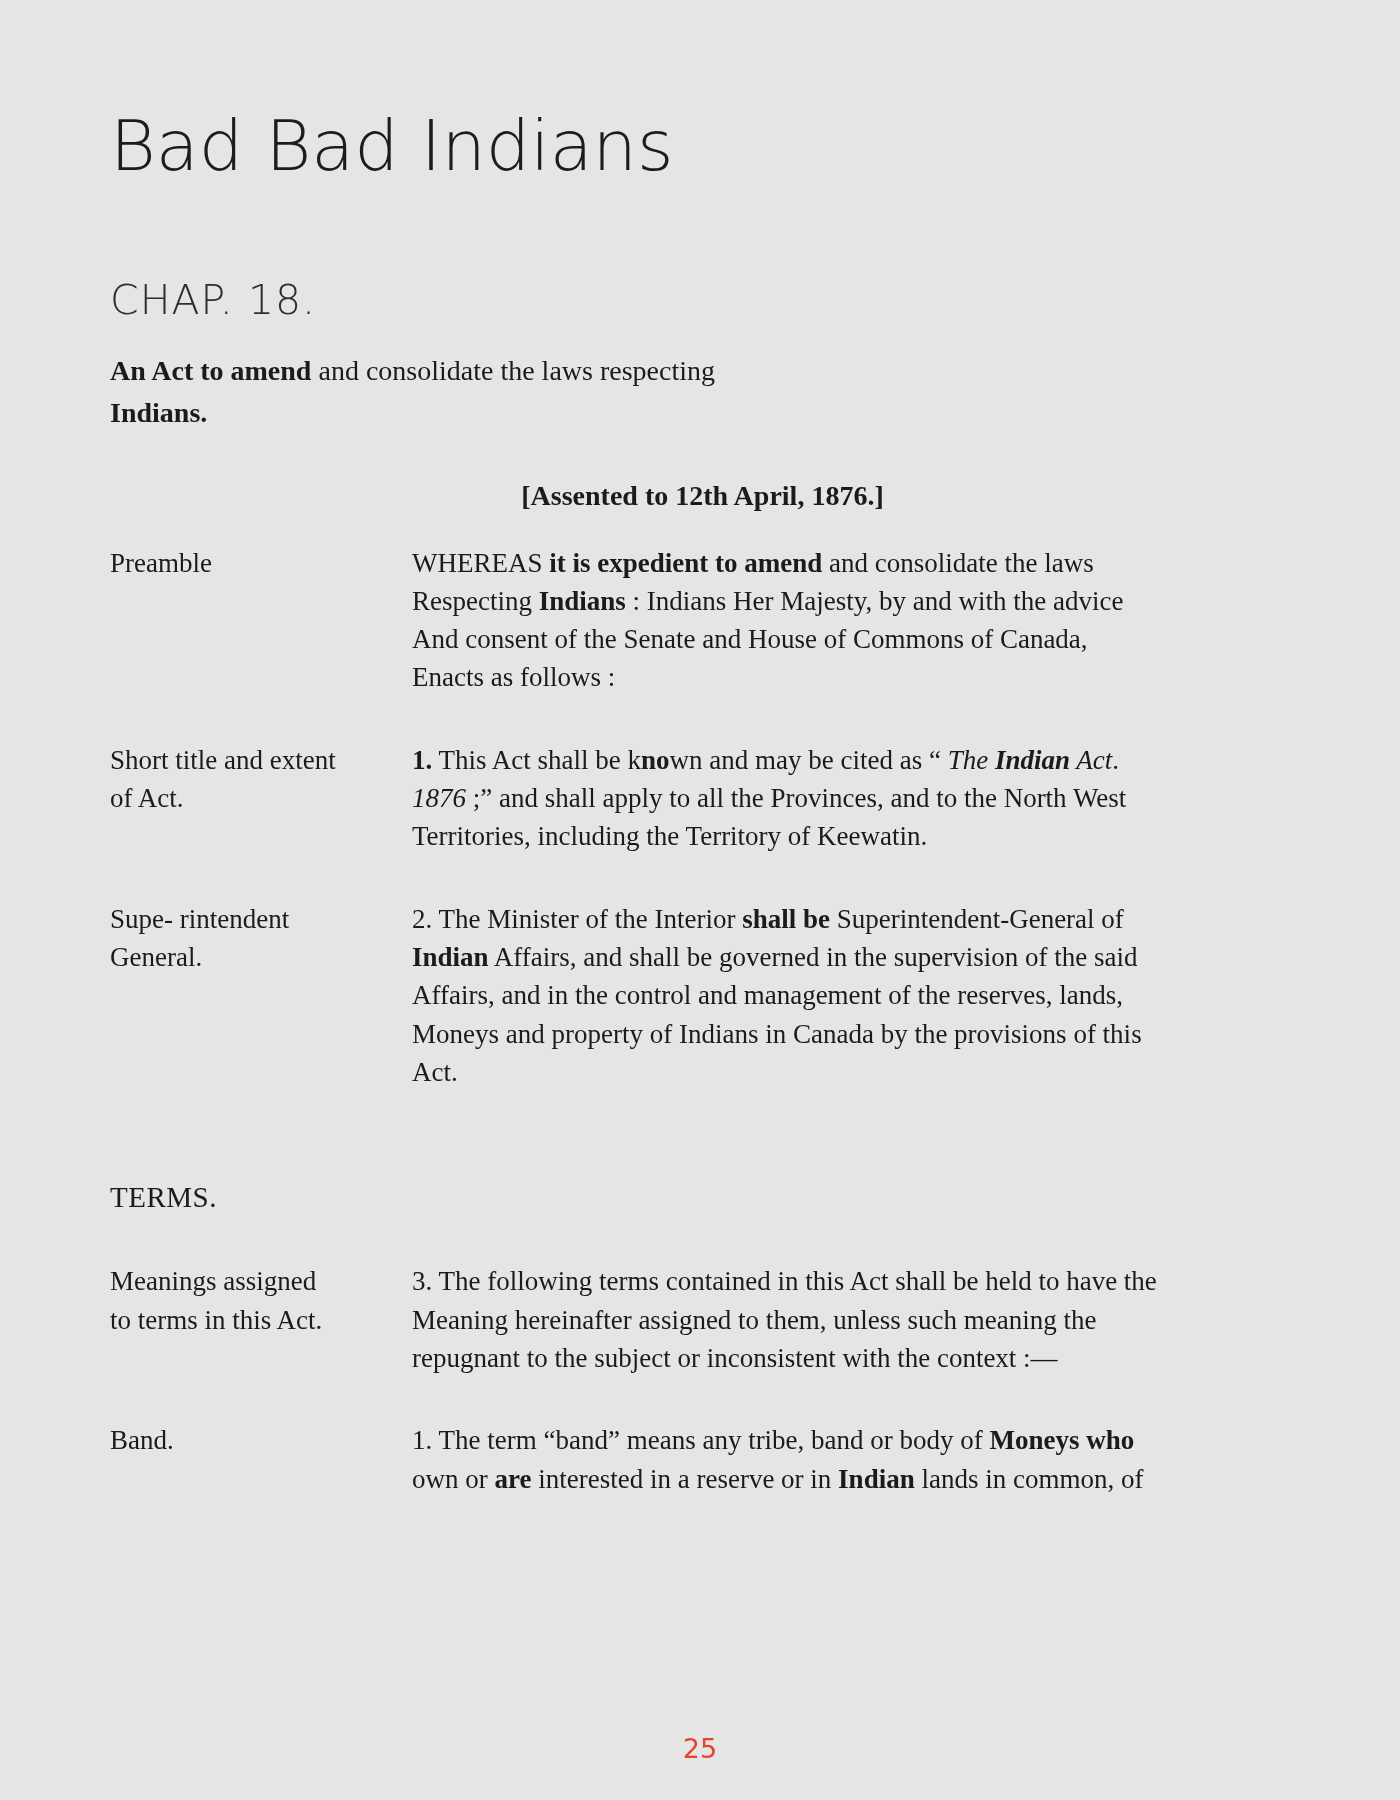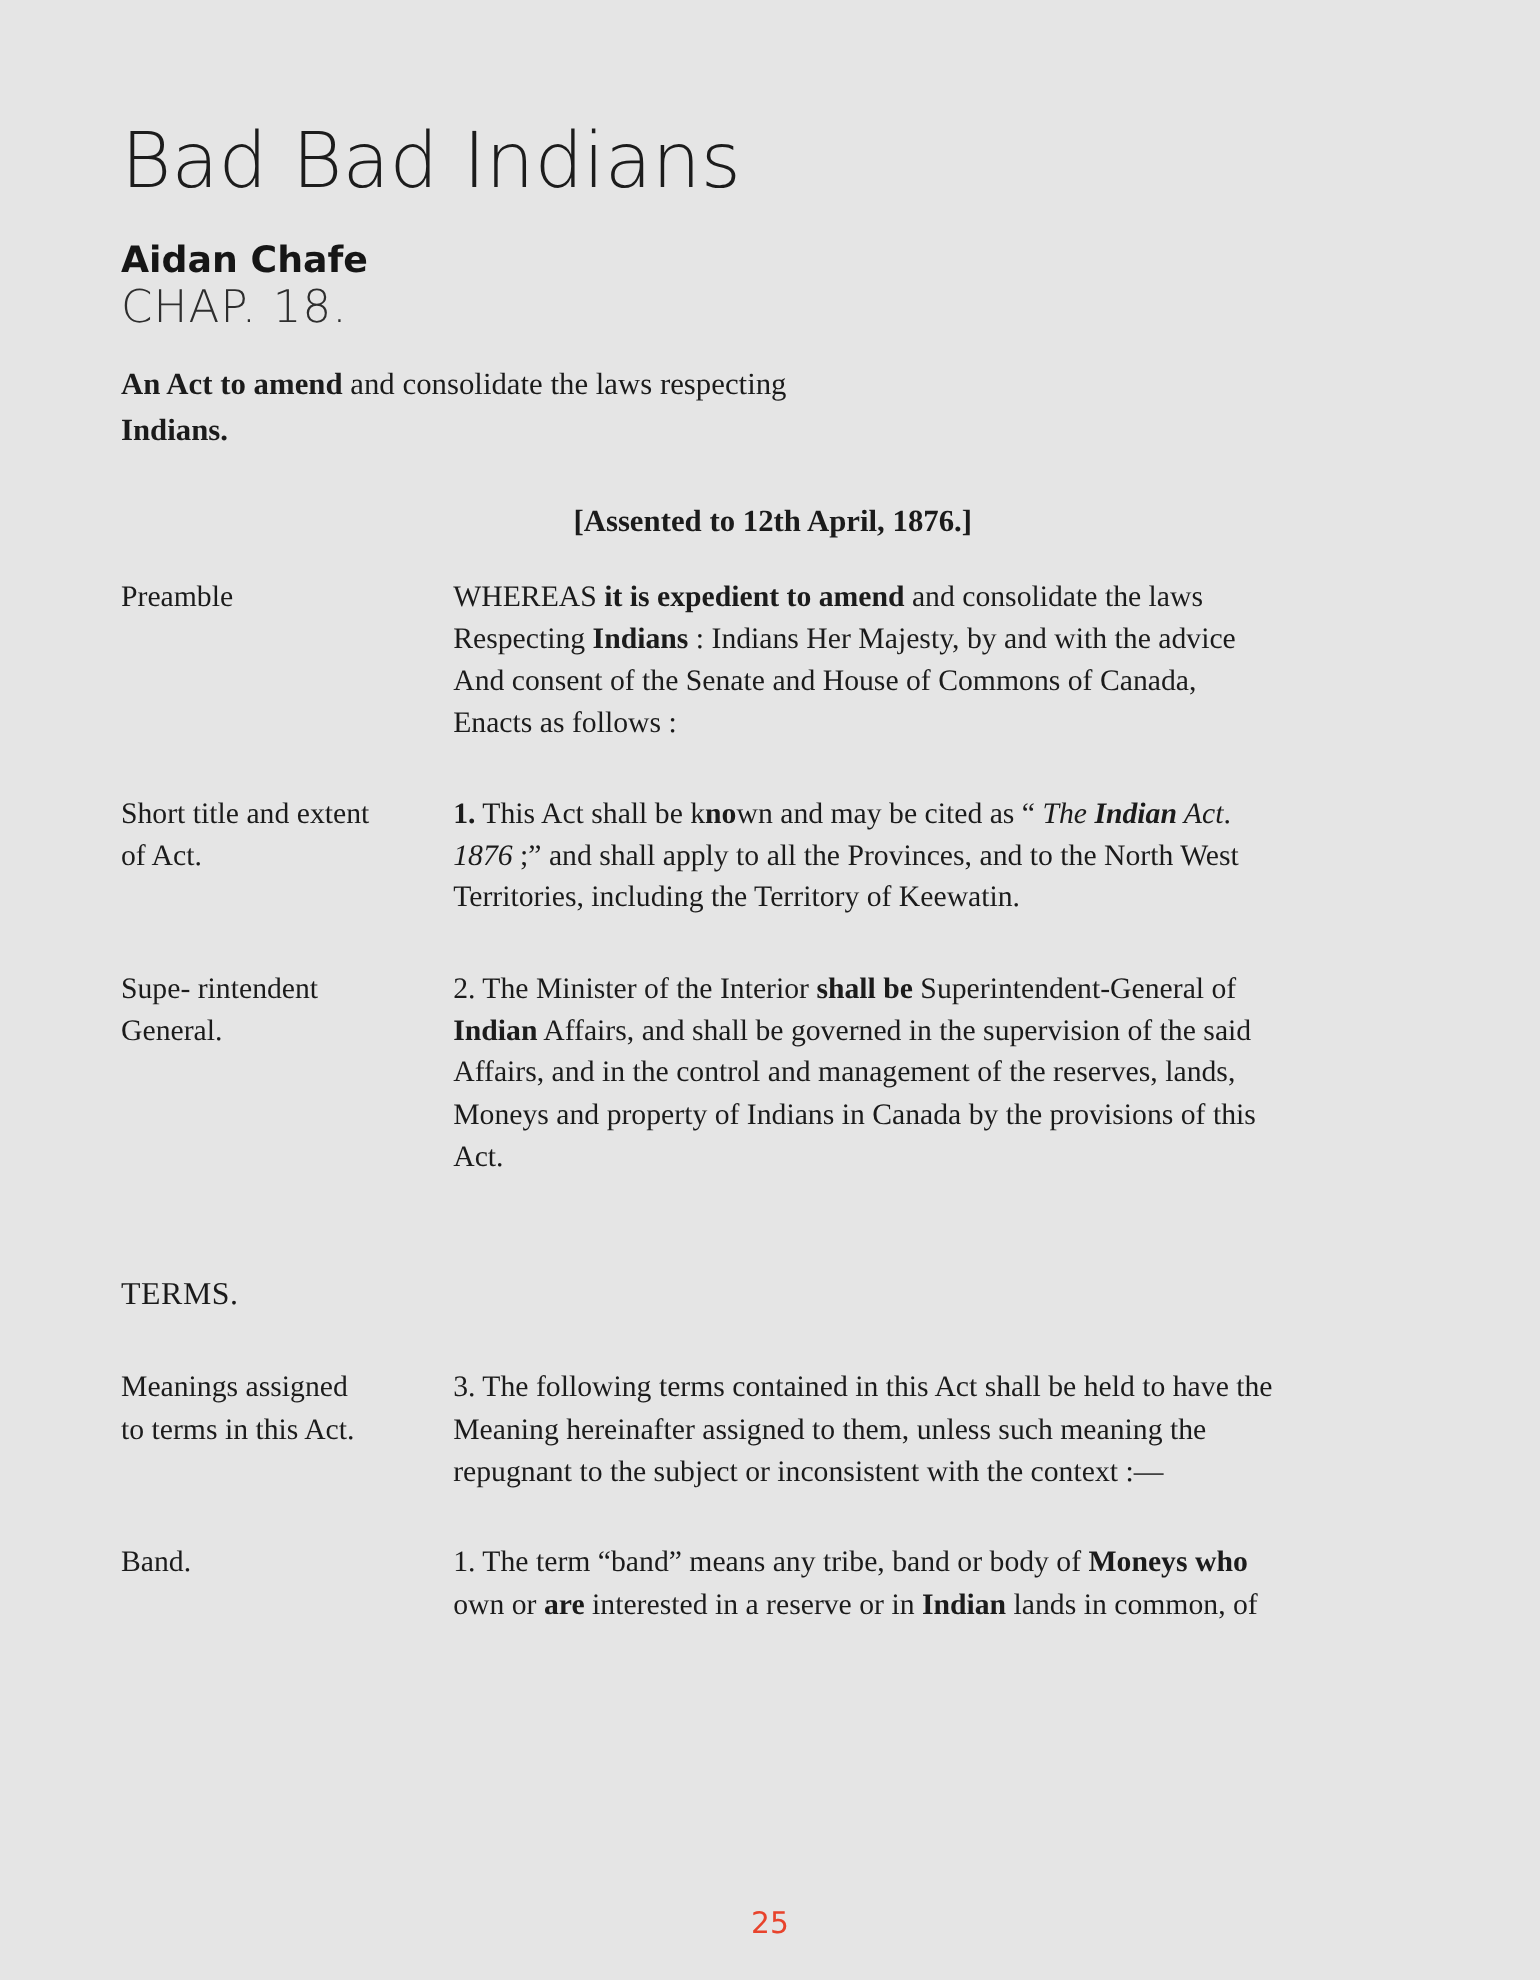--- a/index.html
+++ b/index.html
@@ -22,20 +22,21 @@
     color:#1c1c1c;
   }
   .author {
     margin-top:32px;
     font-family:"DejaVu Sans","Liberation Sans",sans-serif;
     font-weight:600;
     font-size:33px;
     color:#161616;
   }
   .chap {
+    margin-top:92px;
     font-family:"DejaVu Sans","Liberation Sans",sans-serif;
     font-weight:200;
     font-size:41px;
     letter-spacing:1px;
     color:#2e2e2e;
   }
   .act-heading {
     margin-top:26px;
     font-size:28px;
     line-height:1.5;
@@ -69,21 +70,20 @@
     text-align:center;
     font-family:"DejaVu Sans","Liberation Sans",sans-serif;
     font-size:27px;
   }
 </style>
 </head>
 <body>
 
 <div class="page">
   <h1 class="title">Bad Bad Indians</h1>
-  <div class="author">Aidan Chafe</div>
   <div class="chap">CHAP. 18.</div>
   <div class="act-heading"><span style="font-weight: bold;">An Act to amend</span><span> and consolidate the laws respecting</span><br><span style="font-weight: bold;">Indians.</span></div>
   <div class="assented">[Assented to 12th April, 1876.]</div>
   <div class="rows" id="rows">
       <div class="section-row">
         <div class="label">Preamble</div>
         <div class="body"><span>WHEREAS </span><span style="font-weight: bold;">it is expedient to amend</span><span> and consolidate the laws</span><br><span>Respecting </span><span style="font-weight: bold;">Indians</span><span> : Indians Her Majesty, by and with the advice</span><br><span>And consent of the Senate and House of Commons of Canada,</span><br><span>Enacts as follows :</span></div>
       </div>
       <div class="section-row">
         <div class="label">Short title and extent<br>of Act.</div>

